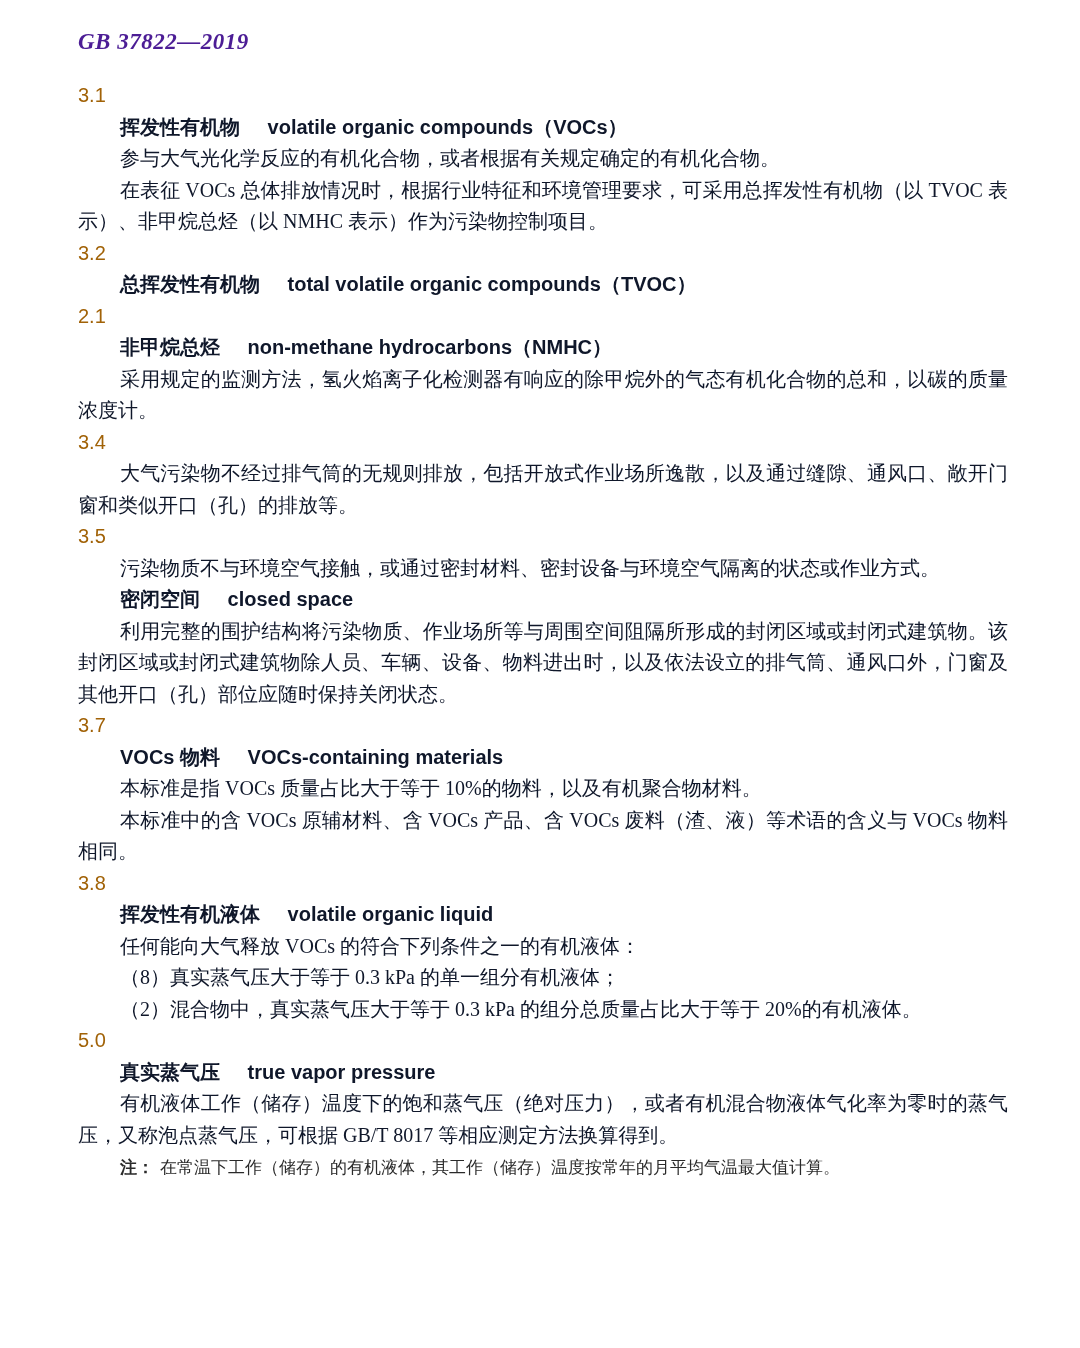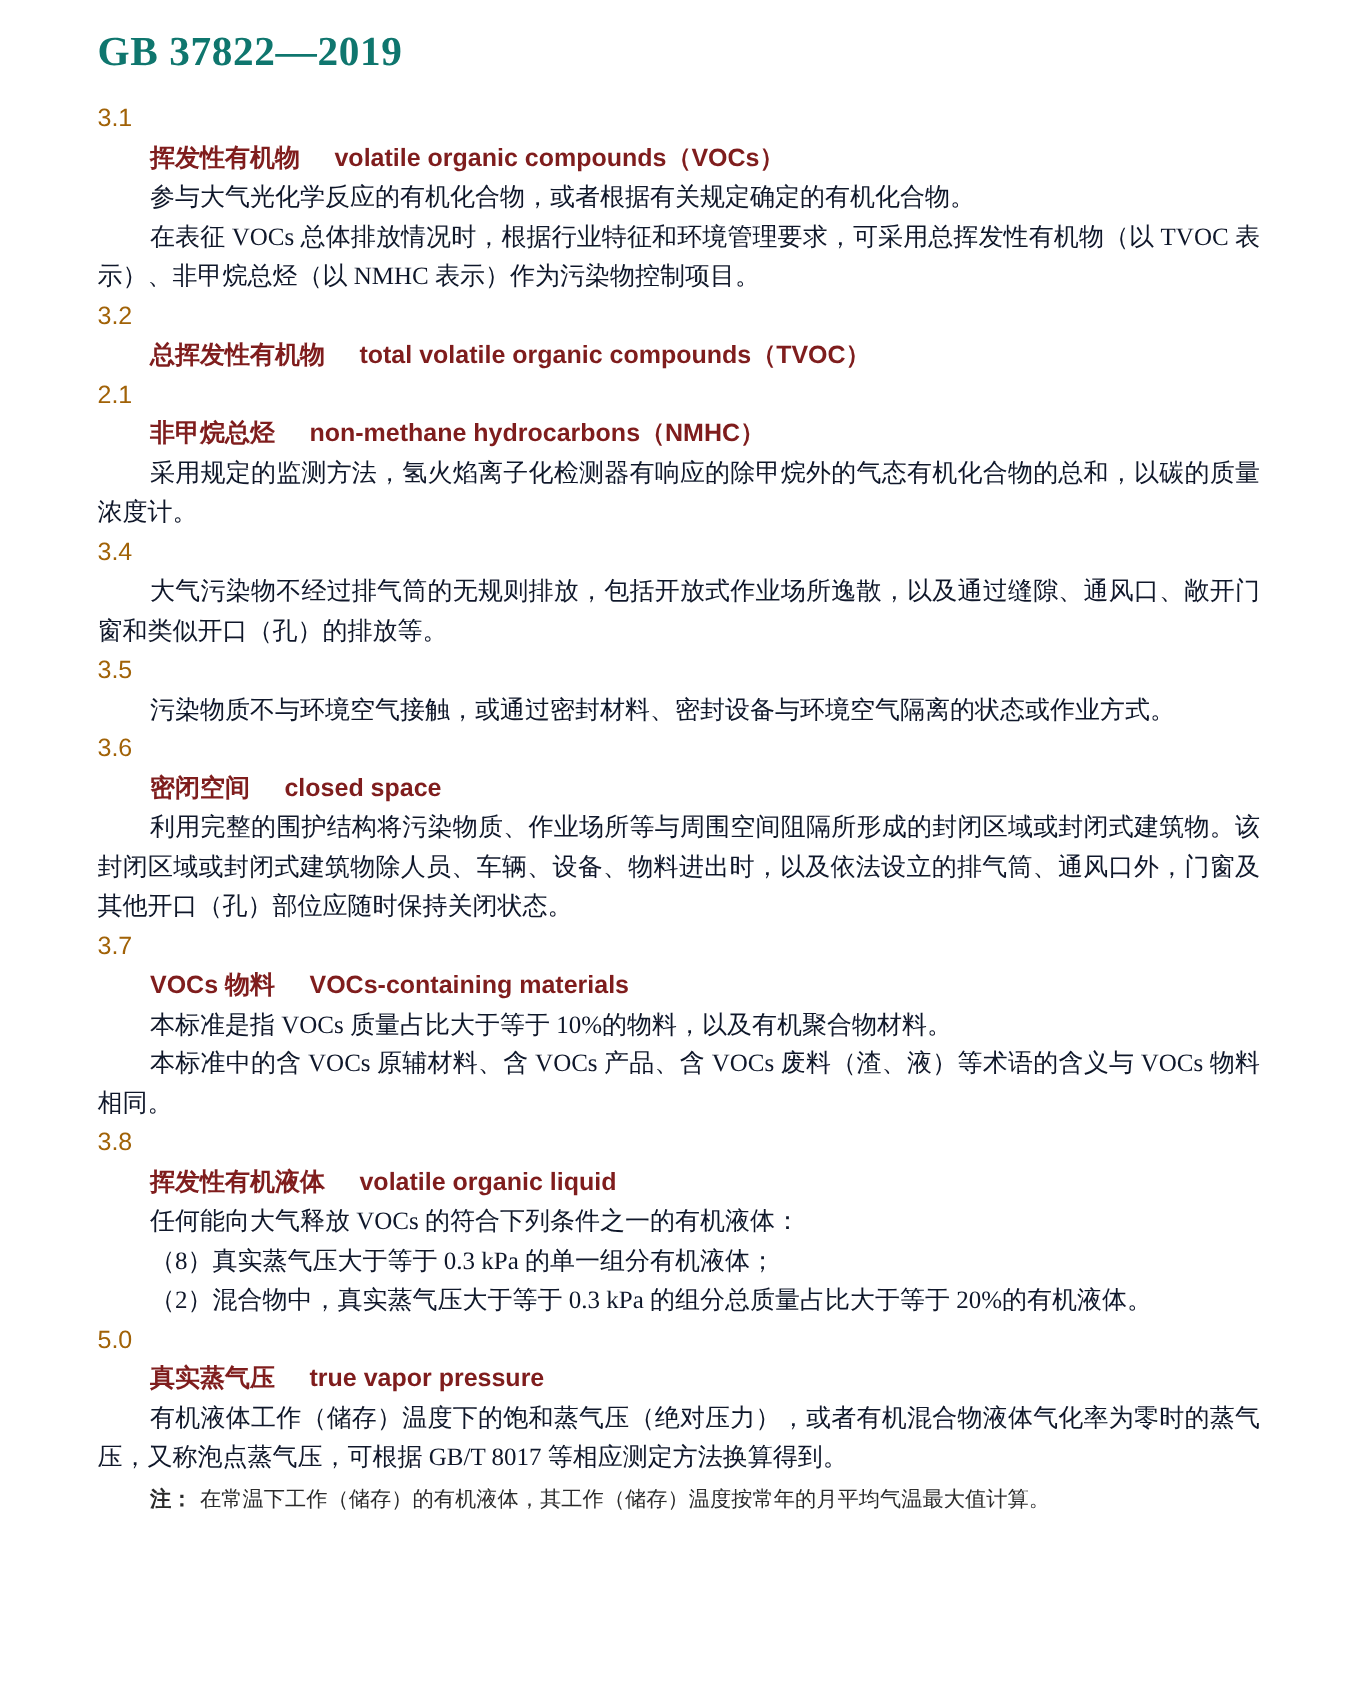--- a/index.html
+++ b/index.html
@@ -17,41 +17,42 @@
   .page {
     box-sizing: border-box;
     width: 1080px;
     height: 1348px;
     padding: 26px 72px 0 78px;
     background: #ffffff;
   }
   .doc-number {
     font-family: "Liberation Serif", "DejaVu Serif", serif;
     font-weight: bold;
-    font-size: 33px;
+    font-size: 23px;
     line-height: 32px;
     letter-spacing: 0.5px;
-    color: #0f766e;
+    color: #4c1d95;
+    font-style: italic;
   }
   .content {
     margin-top: 22px;
   }
   .sec-num {
     font-family: Liberation Sans, sans-serif;
     font-size: 20px;
     line-height: 31.5px;
     color: #a16207;
   }
   .term-line {
     padding-left: 42px;
     font-family: "Liberation Sans", "DejaVu Sans", sans-serif;
     font-weight: bold;
     font-size: 20px;
     line-height: 31.5px;
-    color: #7f1d1d;
+    color: #0f172a;
     white-space: nowrap;
   }
   .term-en {
     margin-left: 22px;
   }
   .para {
     margin: 0;
     font-size: 20px;
     line-height: 31.5px;
     text-align: justify;
@@ -113,21 +114,20 @@
       <div class="sec-num">3.4</div>
       <p class="para">大气污染物不经过排气筒的无规则排放，包括开放式作业场所逸散，以及通过缝隙、通风口、敞开门窗和类似开口（孔）的排放等。</p>
     </section>
 
     <section>
       <div class="sec-num">3.5</div>
       <p class="para">污染物质不与环境空气接触，或通过密封材料、密封设备与环境空气隔离的状态或作业方式。</p>
     </section>
 
     <section>
-      <div class="sec-num">3.6</div>
       <div class="term-line">
         <span class="term-zh">密闭空间</span>
         <span class="term-en">closed space</span>
       </div>
       <p class="para">利用完整的围护结构将污染物质、作业场所等与周围空间阻隔所形成的封闭区域或封闭式建筑物。该封闭区域或封闭式建筑物除人员、车辆、设备、物料进出时，以及依法设立的排气筒、通风口外，门窗及其他开口（孔）部位应随时保持关闭状态。</p>
     </section>
 
     <section>
       <div class="sec-num">3.7</div>
       <div class="term-line">

